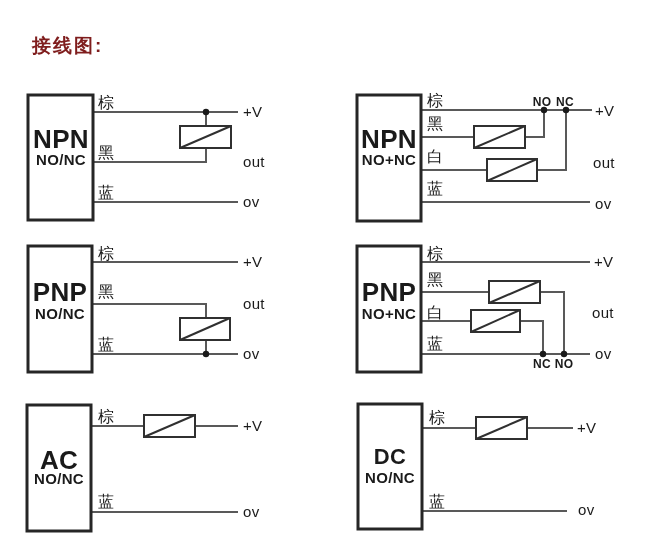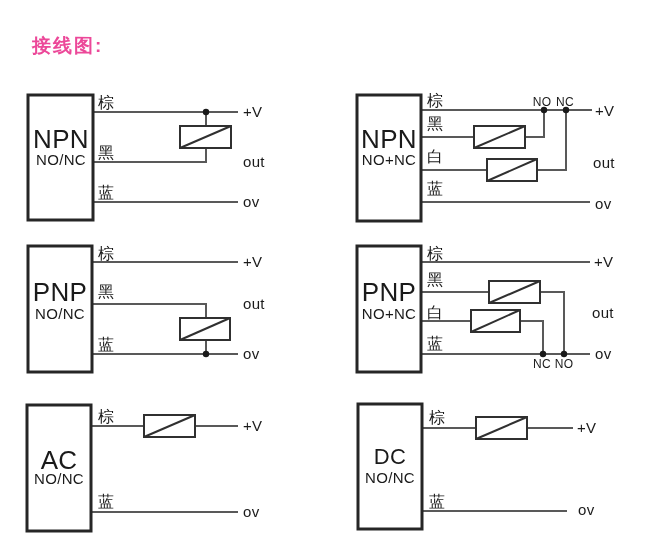--- a/index.html
+++ b/index.html
@@ -5,23 +5,23 @@
   html,body{margin:0;padding:0;background:#fff;}
   #canvas{position:relative;width:656px;height:559px;background:#ffffff;overflow:hidden;
           font-family:"Liberation Sans","DejaVu Sans",sans-serif;}
   #wires-svg{position:absolute;left:0;top:0;width:656px;height:559px;}
   .wire{fill:none;stroke:#595959;stroke-width:2;}
   .sensor-box{fill:#ffffff;stroke:#262626;stroke-width:3;}
   .load{fill:#ffffff;stroke:#303030;stroke-width:2;}
   .load-diag{stroke:#303030;stroke-width:2;}
   .dot{fill:#1a1a1a;stroke:none;}
   .lbl{position:absolute;color:#1a1a1a;line-height:1;white-space:nowrap;letter-spacing:0.3px;}
-  .lbl.center{transform:translateX(-50%);}
+  .lbl.center{transform:translateX(-50%);font-weight:bold;}
   .title{position:absolute;left:32px;top:36px;font-size:19px;font-weight:700;
-         letter-spacing:2px;color:#ec4899;line-height:1;}
+         letter-spacing:2px;color:#7f1d1d;line-height:1;}
 </style>
 </head>
 <body>
 
 <div id="canvas">
   <div class="title">接线图:</div>
   <svg id="wires-svg" viewBox="0 0 656 559" xmlns="http://www.w3.org/2000/svg">
       <g>
         <polyline points="93,112 238,112" class="wire"></polyline>
         <polyline points="206,112 206,126" class="wire"></polyline>

